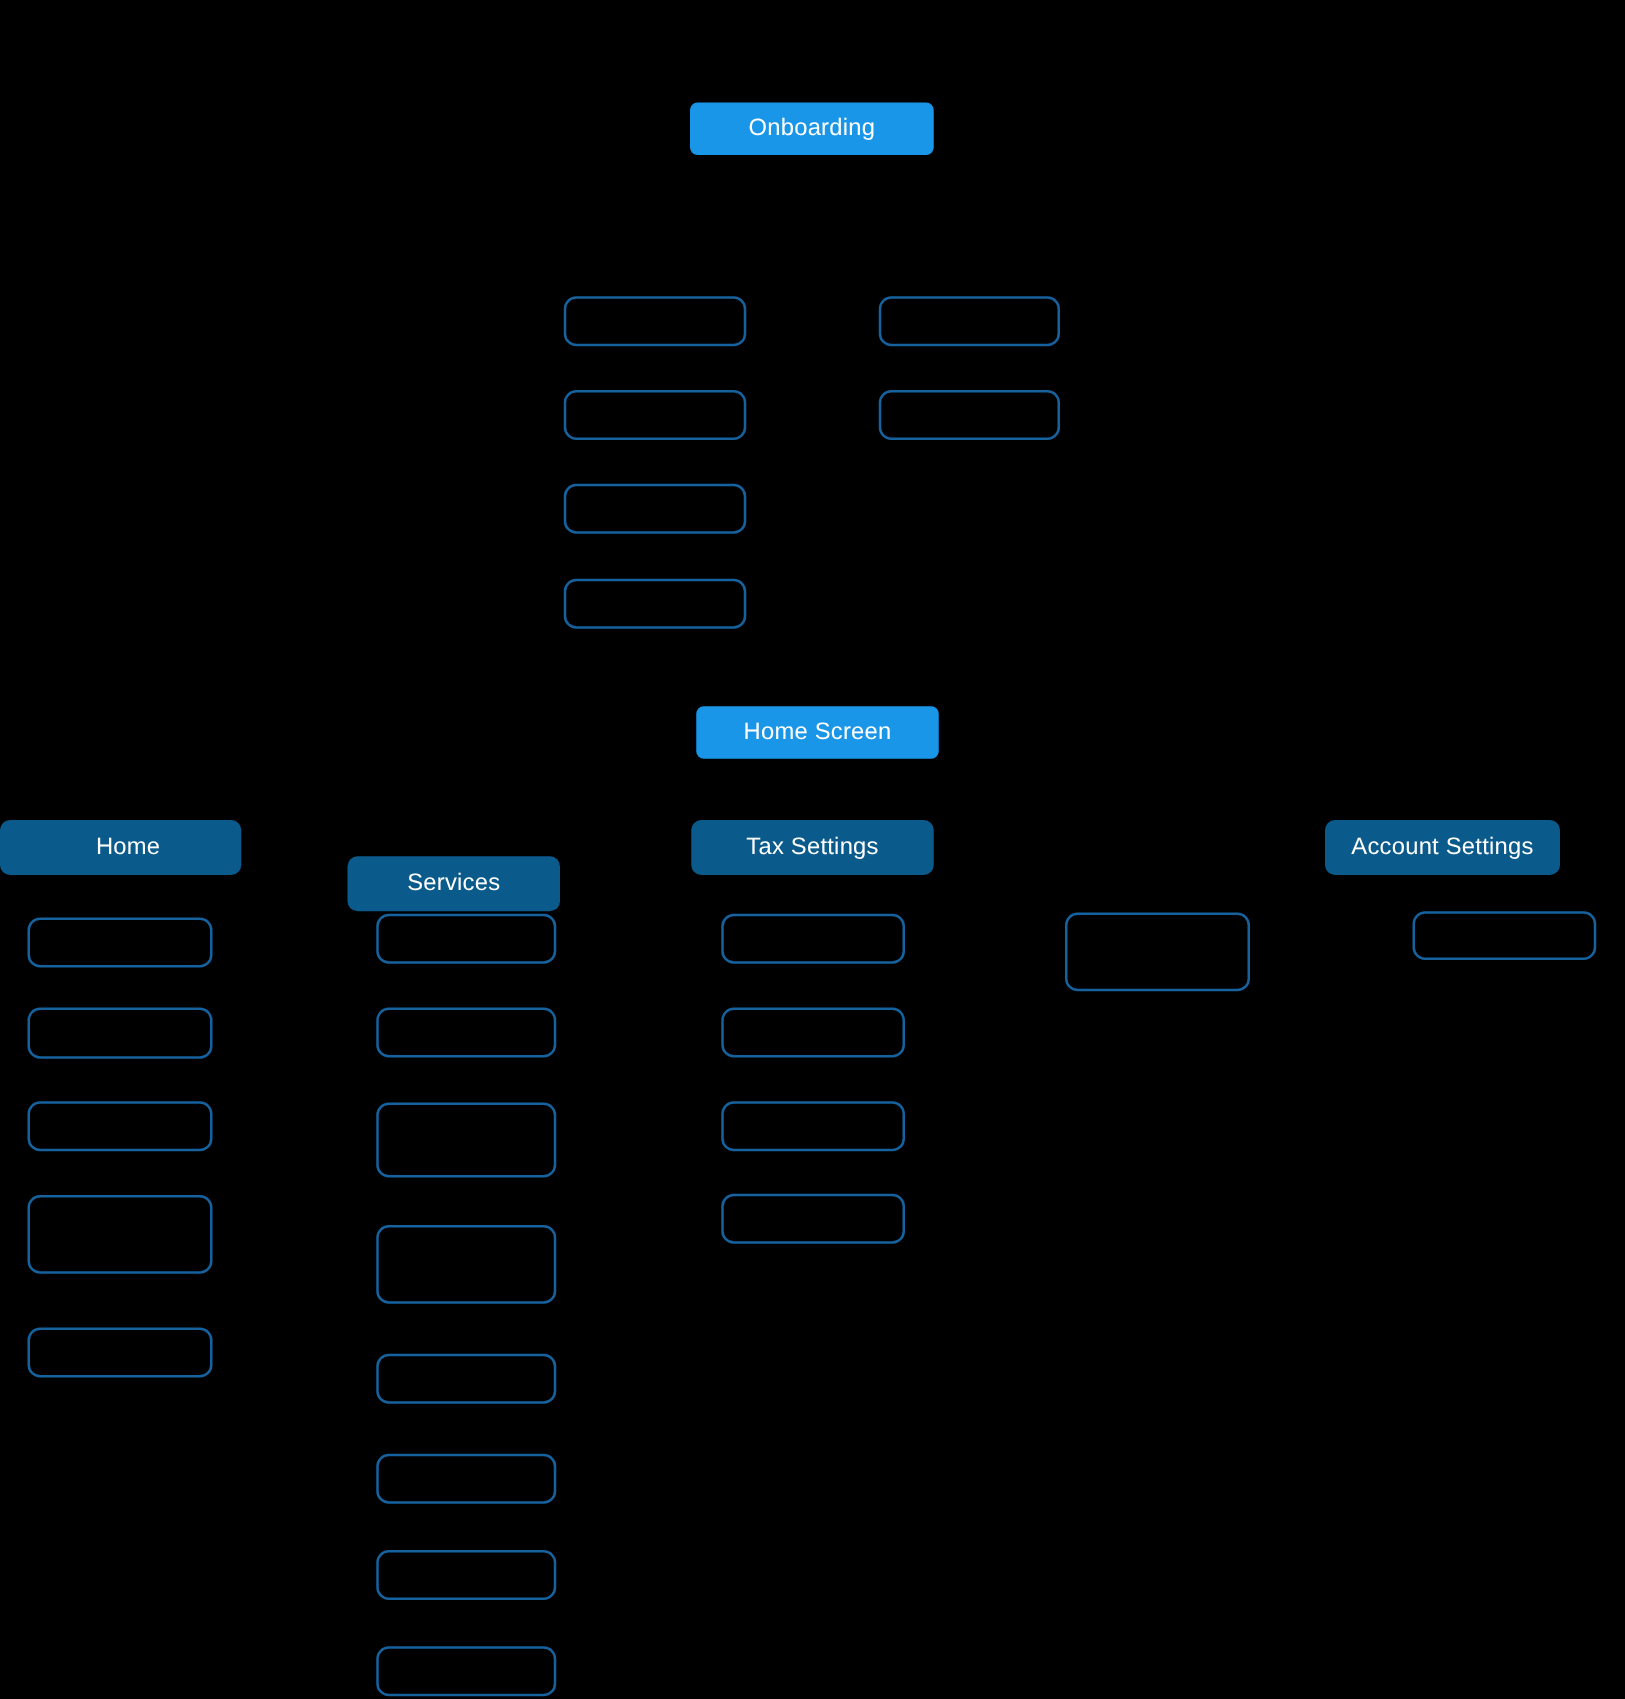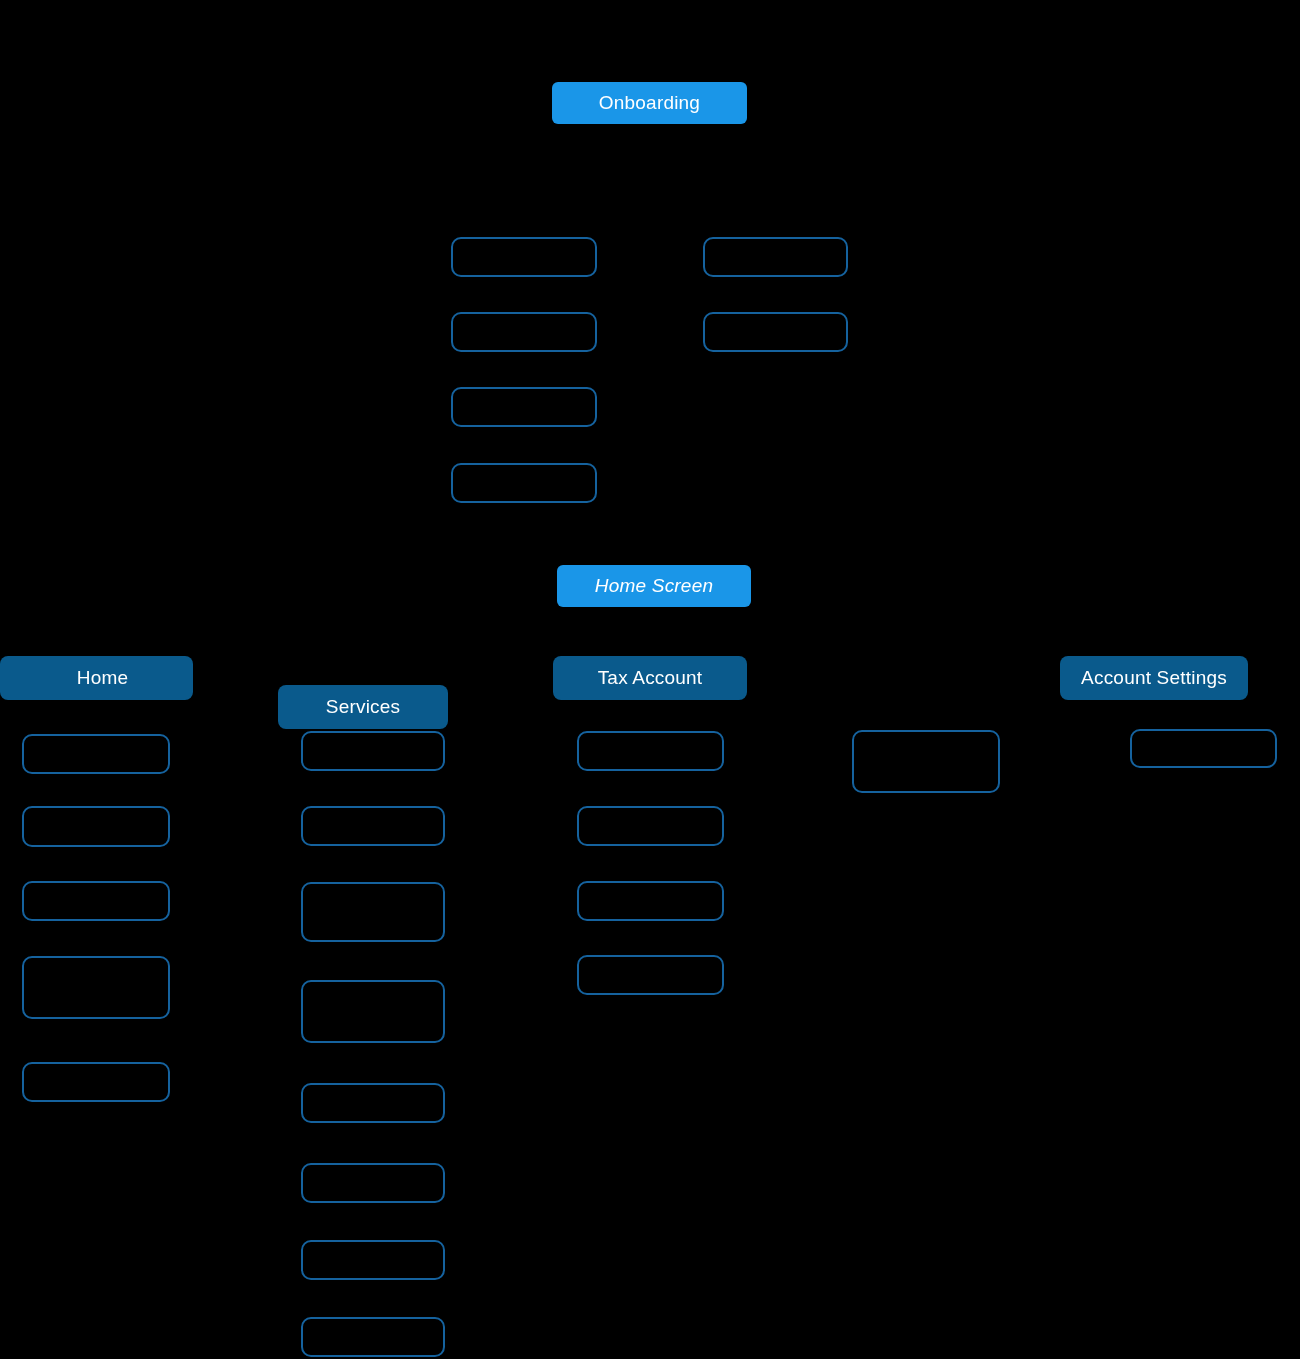--- a/index.html
+++ b/index.html
@@ -55,25 +55,25 @@
 
   <div class="node node-bright" style="left:552px; top:82px; width:195px; height:42px;">Onboarding</div>
 
   <div class="node node-outline" style="left:451px; top:237px; width:146px; height:40px;"></div>
   <div class="node node-outline" style="left:703px; top:237px; width:145px; height:40px;"></div>
   <div class="node node-outline" style="left:451px; top:312px; width:146px; height:40px;"></div>
   <div class="node node-outline" style="left:703px; top:312px; width:145px; height:40px;"></div>
   <div class="node node-outline" style="left:451px; top:387px; width:146px; height:40px;"></div>
   <div class="node node-outline" style="left:451px; top:463px; width:146px; height:40px;"></div>
 
-  <div class="node node-bright" style="left:557px; top:565px; width:194px; height:42px;font-style:italic;">Home Screen</div>
+  <div class="node node-bright" style="left:557px; top:565px; width:194px; height:42px;">Home Screen</div>
 
   <div class="node node-section" style="left:0px; top:656px; width:193px; height:44px;padding-left:12px;">Home</div>
   <div class="node node-section" style="left:278px; top:685px; width:170px; height:44px;">Services</div>
-  <div class="node node-section" style="left:553px; top:656px; width:194px; height:44px;">Tax Account</div>
+  <div class="node node-section" style="left:553px; top:656px; width:194px; height:44px;">Tax Settings</div>
   <div class="node node-section" style="left:1060px; top:656px; width:188px; height:44px;">Account Settings</div>
 
   <div class="node node-outline" style="left:22px; top:734px; width:148px; height:40px;"></div>
   <div class="node node-outline" style="left:22px; top:806px; width:148px; height:41px;"></div>
   <div class="node node-outline" style="left:22px; top:881px; width:148px; height:40px;"></div>
   <div class="node node-outline" style="left:22px; top:956px; width:148px; height:63px;"></div>
   <div class="node node-outline" style="left:22px; top:1062px; width:148px; height:40px;"></div>
 
   <div class="node node-outline" style="left:301px; top:731px; width:144px; height:40px;"></div>
   <div class="node node-outline" style="left:301px; top:806px; width:144px; height:40px;"></div>

